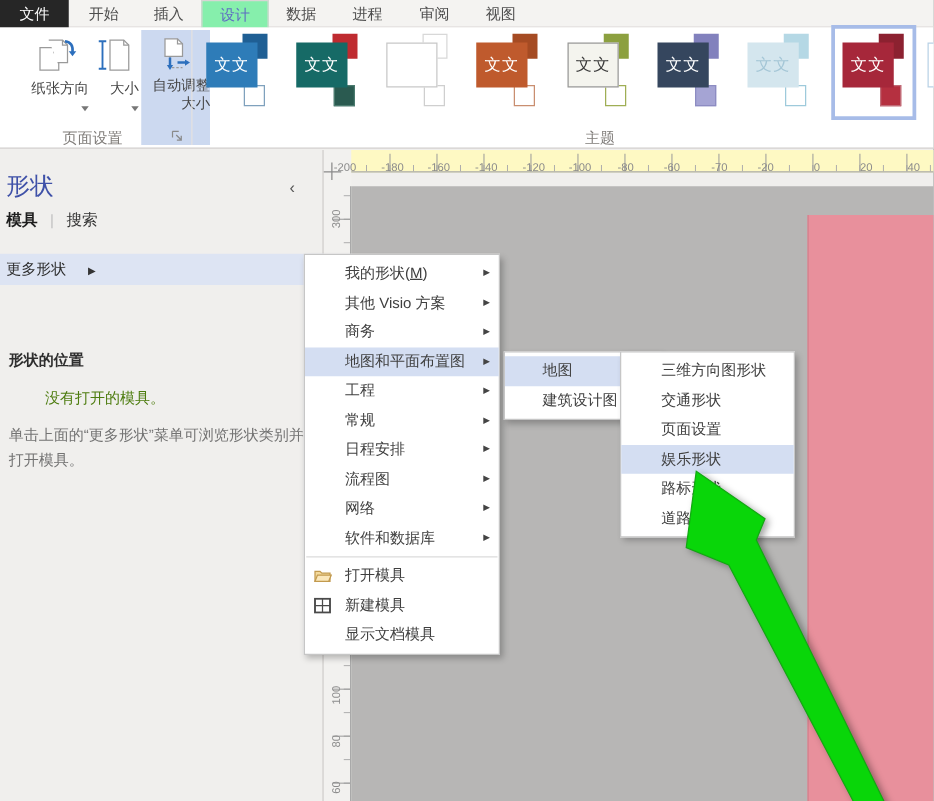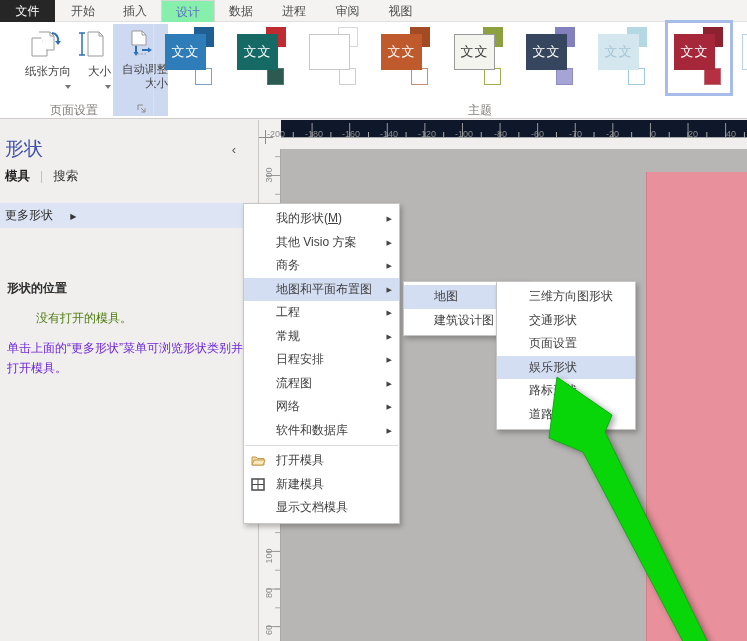--- a/index.html
+++ b/index.html
@@ -45,26 +45,26 @@
   #panel-collapse { position:absolute; right:22px; top:22px; color:#555; font-size:13px; }
   #panel-tabs { position:absolute; left:5px; top:48px; }
   .ptab { font-size:12.5px; color:#333; margin-right:10px; }
   .ptab-active { font-weight:bold; color:#1e1e1e; }
   .ptab-div { color:#c0c0c0; margin-right:10px; }
   #more-shapes { position:absolute; left:0; top:83px; width:259px; height:25px; background:#dde4f3; line-height:25px; }
   #more-shapes span.lbl { margin-left:5px; color:#2e2e2e; }
   .flyout { font-size:8px; color:#333; margin-left:14px; }
   #loc-header { position:absolute; left:7px; top:160px; font-weight:bold; color:#2e2e2e; }
   #no-stencil { position:absolute; left:7px; top:190px; color:#4d7c0f;margin-left:29px; }
-  #panel-hint { position:absolute; left:7px; top:218px; width:246px; line-height:20px; color:#6d28d9; }
+  #panel-hint { position:absolute; left:7px; top:218px; width:246px; line-height:20px; color:#737373; }
   
   #corner { position:absolute; left:259px; top:120px; width:22px; height:29px; background:#f2f1ef;
     background-image:linear-gradient(#8a8a8a,#8a8a8a),linear-gradient(#8a8a8a,#8a8a8a);
     background-size:14px 1px,1px 14px; background-position:0 17px,6px 10px; background-repeat:no-repeat; }
-  #hruler { position:absolute; left:281px; top:120px; width:466px; height:18px; background:#0f172a; border-bottom:1px solid #a9a9a9; }
+  #hruler { position:absolute; left:281px; top:120px; width:466px; height:18px; background:#fef9c3; border-bottom:1px solid #a9a9a9; }
   #hticks { position:absolute; left:0; right:0; bottom:0; height:14px;
     background-image:linear-gradient(90deg,#999 0 1px,transparent 1px),linear-gradient(90deg,#ababab 0 1px,transparent 1px);
     background-size:37.6px 14px,18.8px 5px; background-position:30.6px 0,11.8px 9px; background-repeat:repeat-x; }
   .hlab { position:absolute; top:9px; font-size:9px; color:#8c8c8c; }
   #vruler { position:absolute; left:259px; top:149px; width:22px; height:492px; background:#f2f1ef; border-right:1px solid #a9a9a9; }
   #vticks { position:absolute; top:0; bottom:0; right:0; width:14px;
     background-image:linear-gradient(#999 0 1px,transparent 1px),linear-gradient(#ababab 0 1px,transparent 1px);
     background-size:14px 37.6px,5px 18.8px; background-position:0 26px,9px 7.2px; background-repeat:repeat-y; }
   .vlab { position:absolute; width:20px; text-align:center; font-size:9px; color:#8c8c8c; transform:rotate(-90deg); }
   #canvas { position:absolute; left:281px; top:149px; width:466px; height:492px; background:#b7b6b5; }

